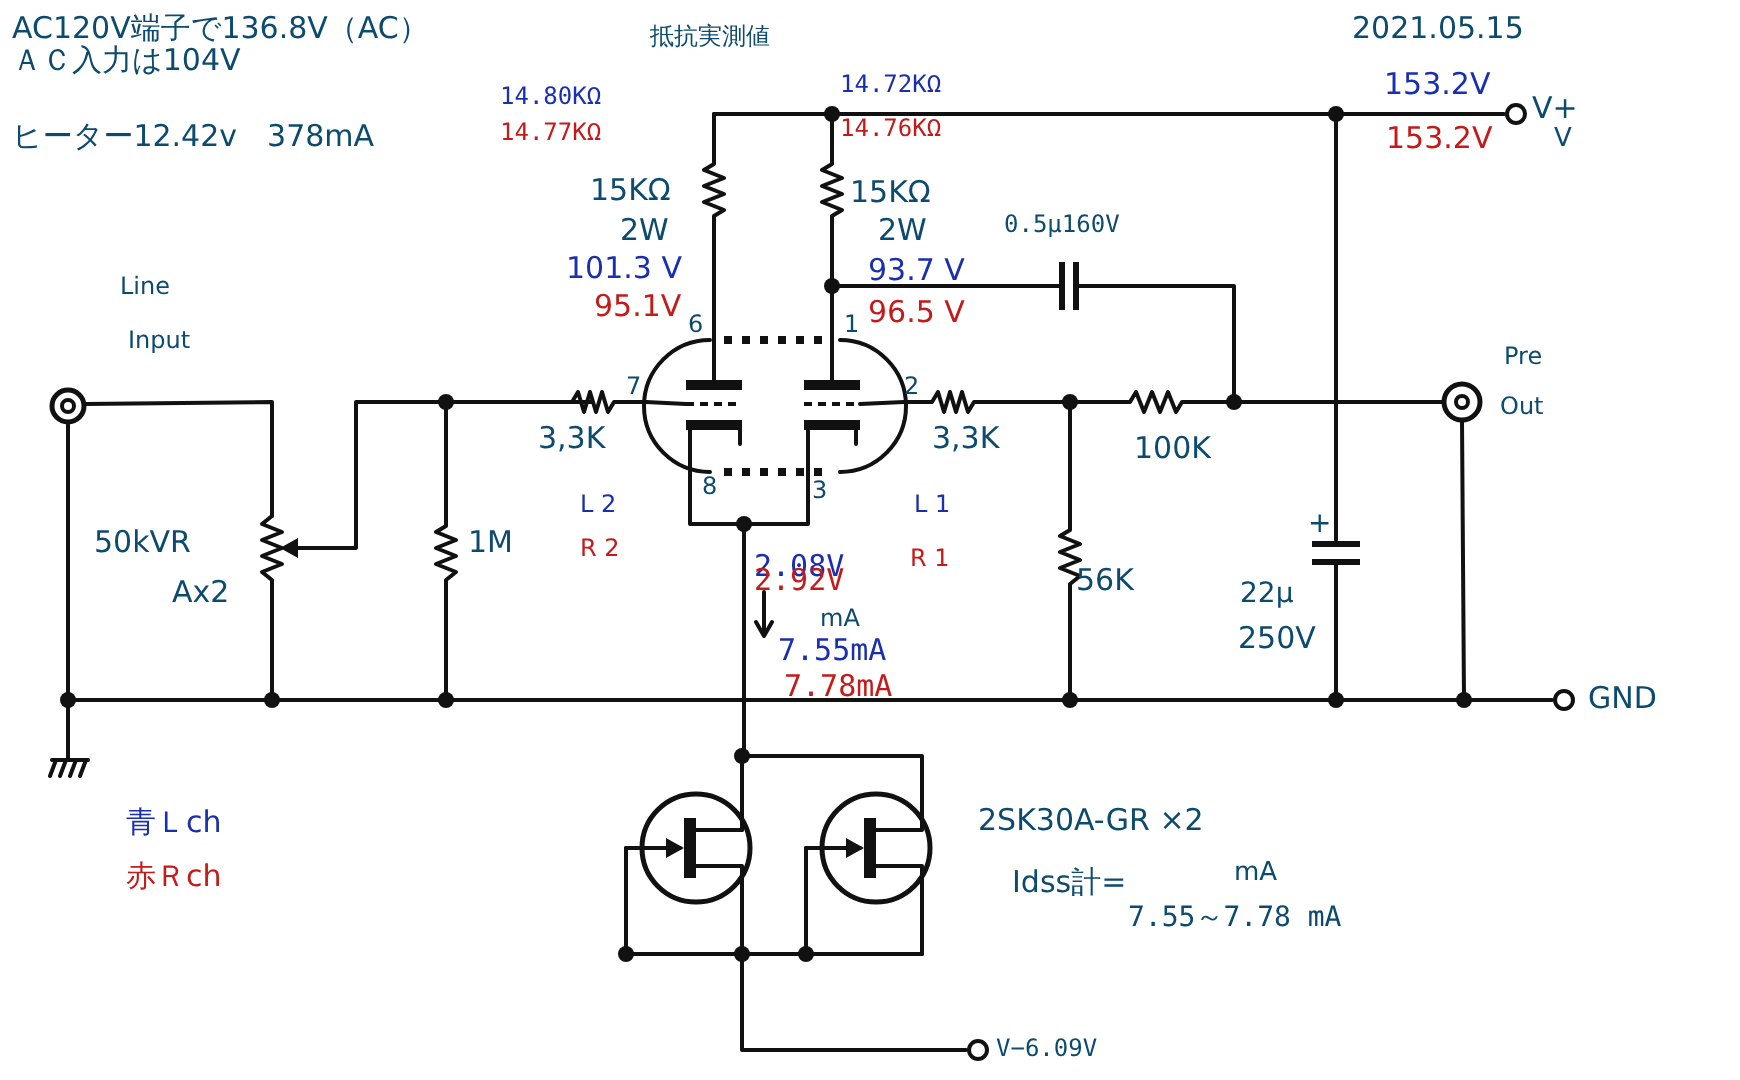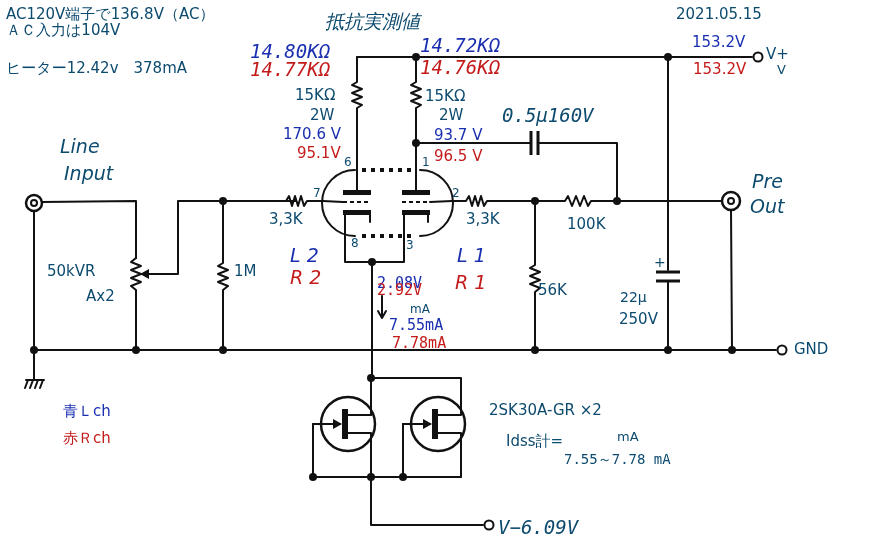--- a/index.html
+++ b/index.html
@@ -7,21 +7,21 @@
   #schematic { position: absolute; left: 0; top: 0; width: 870px; height: 540px; }
   .lbl { position: absolute; white-space: nowrap; line-height: 1; }
   .blk { color: #0c4a6e; }
   .blu { color: #1a2fb0; }
   .red { color: #c41a1a; }
   .mono { font-family: "DejaVu Sans Mono", monospace; }
   .f15 { font-size: 15px; }
   .f14 { font-size: 14px; }
   .f13 { font-size: 13px; }
   .f12 { font-size: 12px; }
-  .f16 { font-size: 19px; font-style: italic; }
+  .f16 { font-size: 12px; }
   svg .w { stroke: #111; stroke-width: 2; fill: none; stroke-linecap: round; stroke-linejoin: round; }
   svg .wt { stroke: #111; stroke-width: 3; fill: none; }
   svg .dot { fill: #111; }
 </style>
 </head>
 <body>
 
 <svg id="schematic" viewBox="0 0 870 540">
 
   <path class="w" d="M357 57 L668 57 L752 57"></path>
@@ -141,21 +141,21 @@
 <div class="lbl red f15" style="left:693px;top:62px;">153.2V</div>
 <div class="lbl blk f15" style="left:766px;top:47px;">V+</div>
 <div class="lbl blk f13" style="left:777px;top:63px;">V</div>
 
 <div class="lbl blk f15" style="left:295px;top:88px;">15KΩ</div>
 <div class="lbl blk f15" style="left:310px;top:108px;">2W</div>
 <div class="lbl blk f15" style="left:425px;top:89px;">15KΩ</div>
 <div class="lbl blk f15" style="left:439px;top:108px;">2W</div>
 <div class="lbl blk mono f16" style="left:502px;top:106px;">0.5μ160V</div>
 
-<div class="lbl blu f15" style="left:283px;top:127px;">170.6 V</div>
+<div class="lbl blu f15" style="left:283px;top:127px;">101.3 V</div>
 <div class="lbl red f15" style="left:297px;top:146px;">95.1V</div>
 <div class="lbl blu f15" style="left:434px;top:128px;">93.7 V</div>
 <div class="lbl red f15" style="left:434px;top:149px;">96.5 V</div>
 
 <div class="lbl blk f12" style="left:344px;top:156px;">6</div>
 <div class="lbl blk f12" style="left:422px;top:156px;">1</div>
 <div class="lbl blk f12" style="left:313px;top:187px;">7</div>
 <div class="lbl blk f12" style="left:452px;top:187px;">2</div>
 <div class="lbl blk f12" style="left:351px;top:237px;">8</div>
 <div class="lbl blk f12" style="left:406px;top:239px;">3</div>

